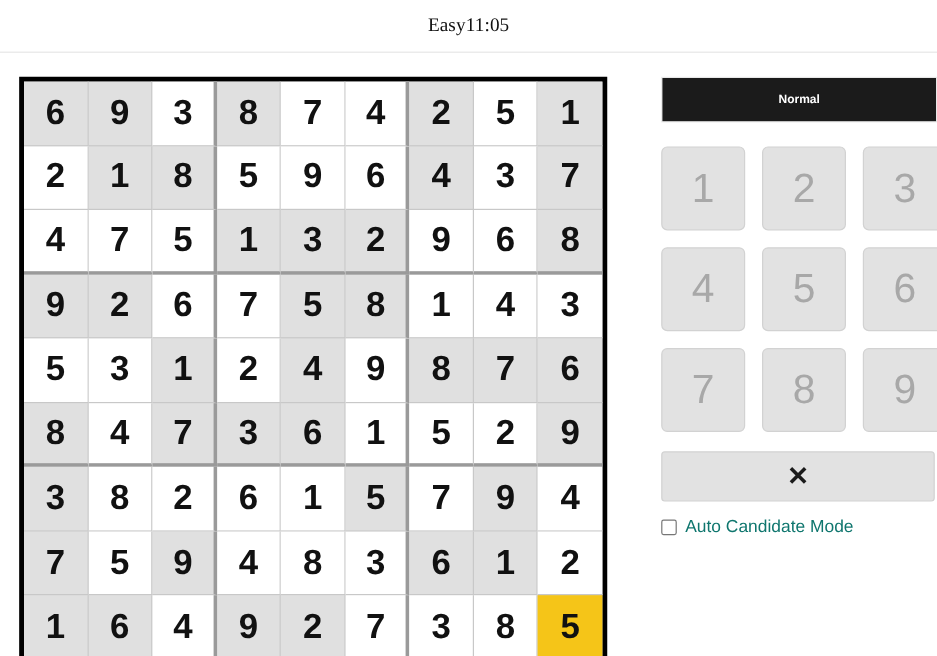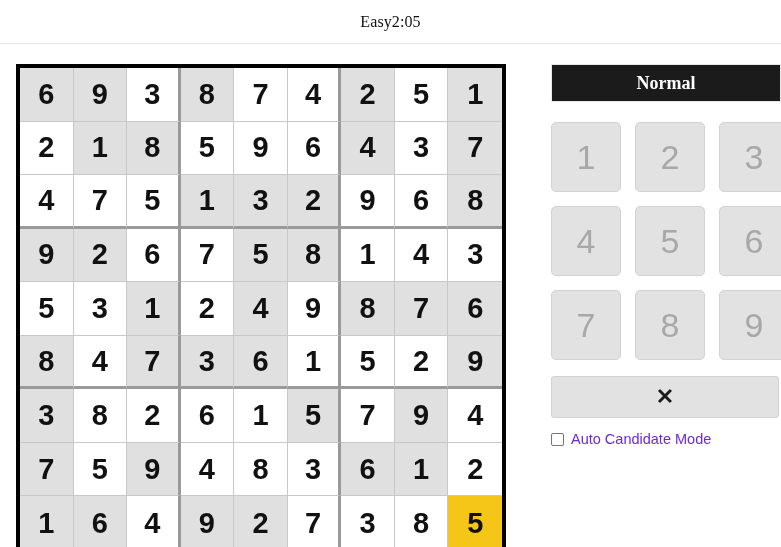--- a/index.html
+++ b/index.html
@@ -103,26 +103,25 @@
     width: 230px;
     height: 38px;
     background: #ffffff;
     border: 1px solid #e8e8e8;
   }
   .mode-tab {
     flex: 1;
     display: flex;
     align-items: center;
     justify-content: center;
-    font-size: 18px;
+    font-size: 10px;
     color: #8a8a8a;
     background: #ffffff;
     cursor: pointer;
     user-select: none;
-    font-family: Liberation Serif, serif;
   }
   .mode-tab.active {
     background: #1b1b1b;
     color: #ffffff;
     font-weight: bold;
   }
 
   .numpad {
     margin-top: 20px;
     display: grid;
@@ -177,32 +176,32 @@
     width: 13px;
     height: 13px;
     border: 1px solid #767676;
     background: #ffffff;
     border-radius: 2px;
     cursor: pointer;
     flex: 0 0 auto;
   }
   .auto-label {
     font-size: 14.5px;
-    color: #6d28d9;
+    color: #0f766e;
     user-select: none;
   }
 </style>
 </head>
 <body>
 
 <div id="app">
 
   <div class="header">
     <span class="difficulty">Easy</span>
-    <span class="timer">2:05</span>
+    <span class="timer">11:05</span>
   </div>
   <div class="header-divider"></div>
 
   <div class="board-wrap">
     <div class="board" id="board">
         <div class="cell given">6</div>
         <div class="cell given">9</div>
         <div class="cell user blk-right">3</div>
         <div class="cell given">8</div>
         <div class="cell user">7</div>

